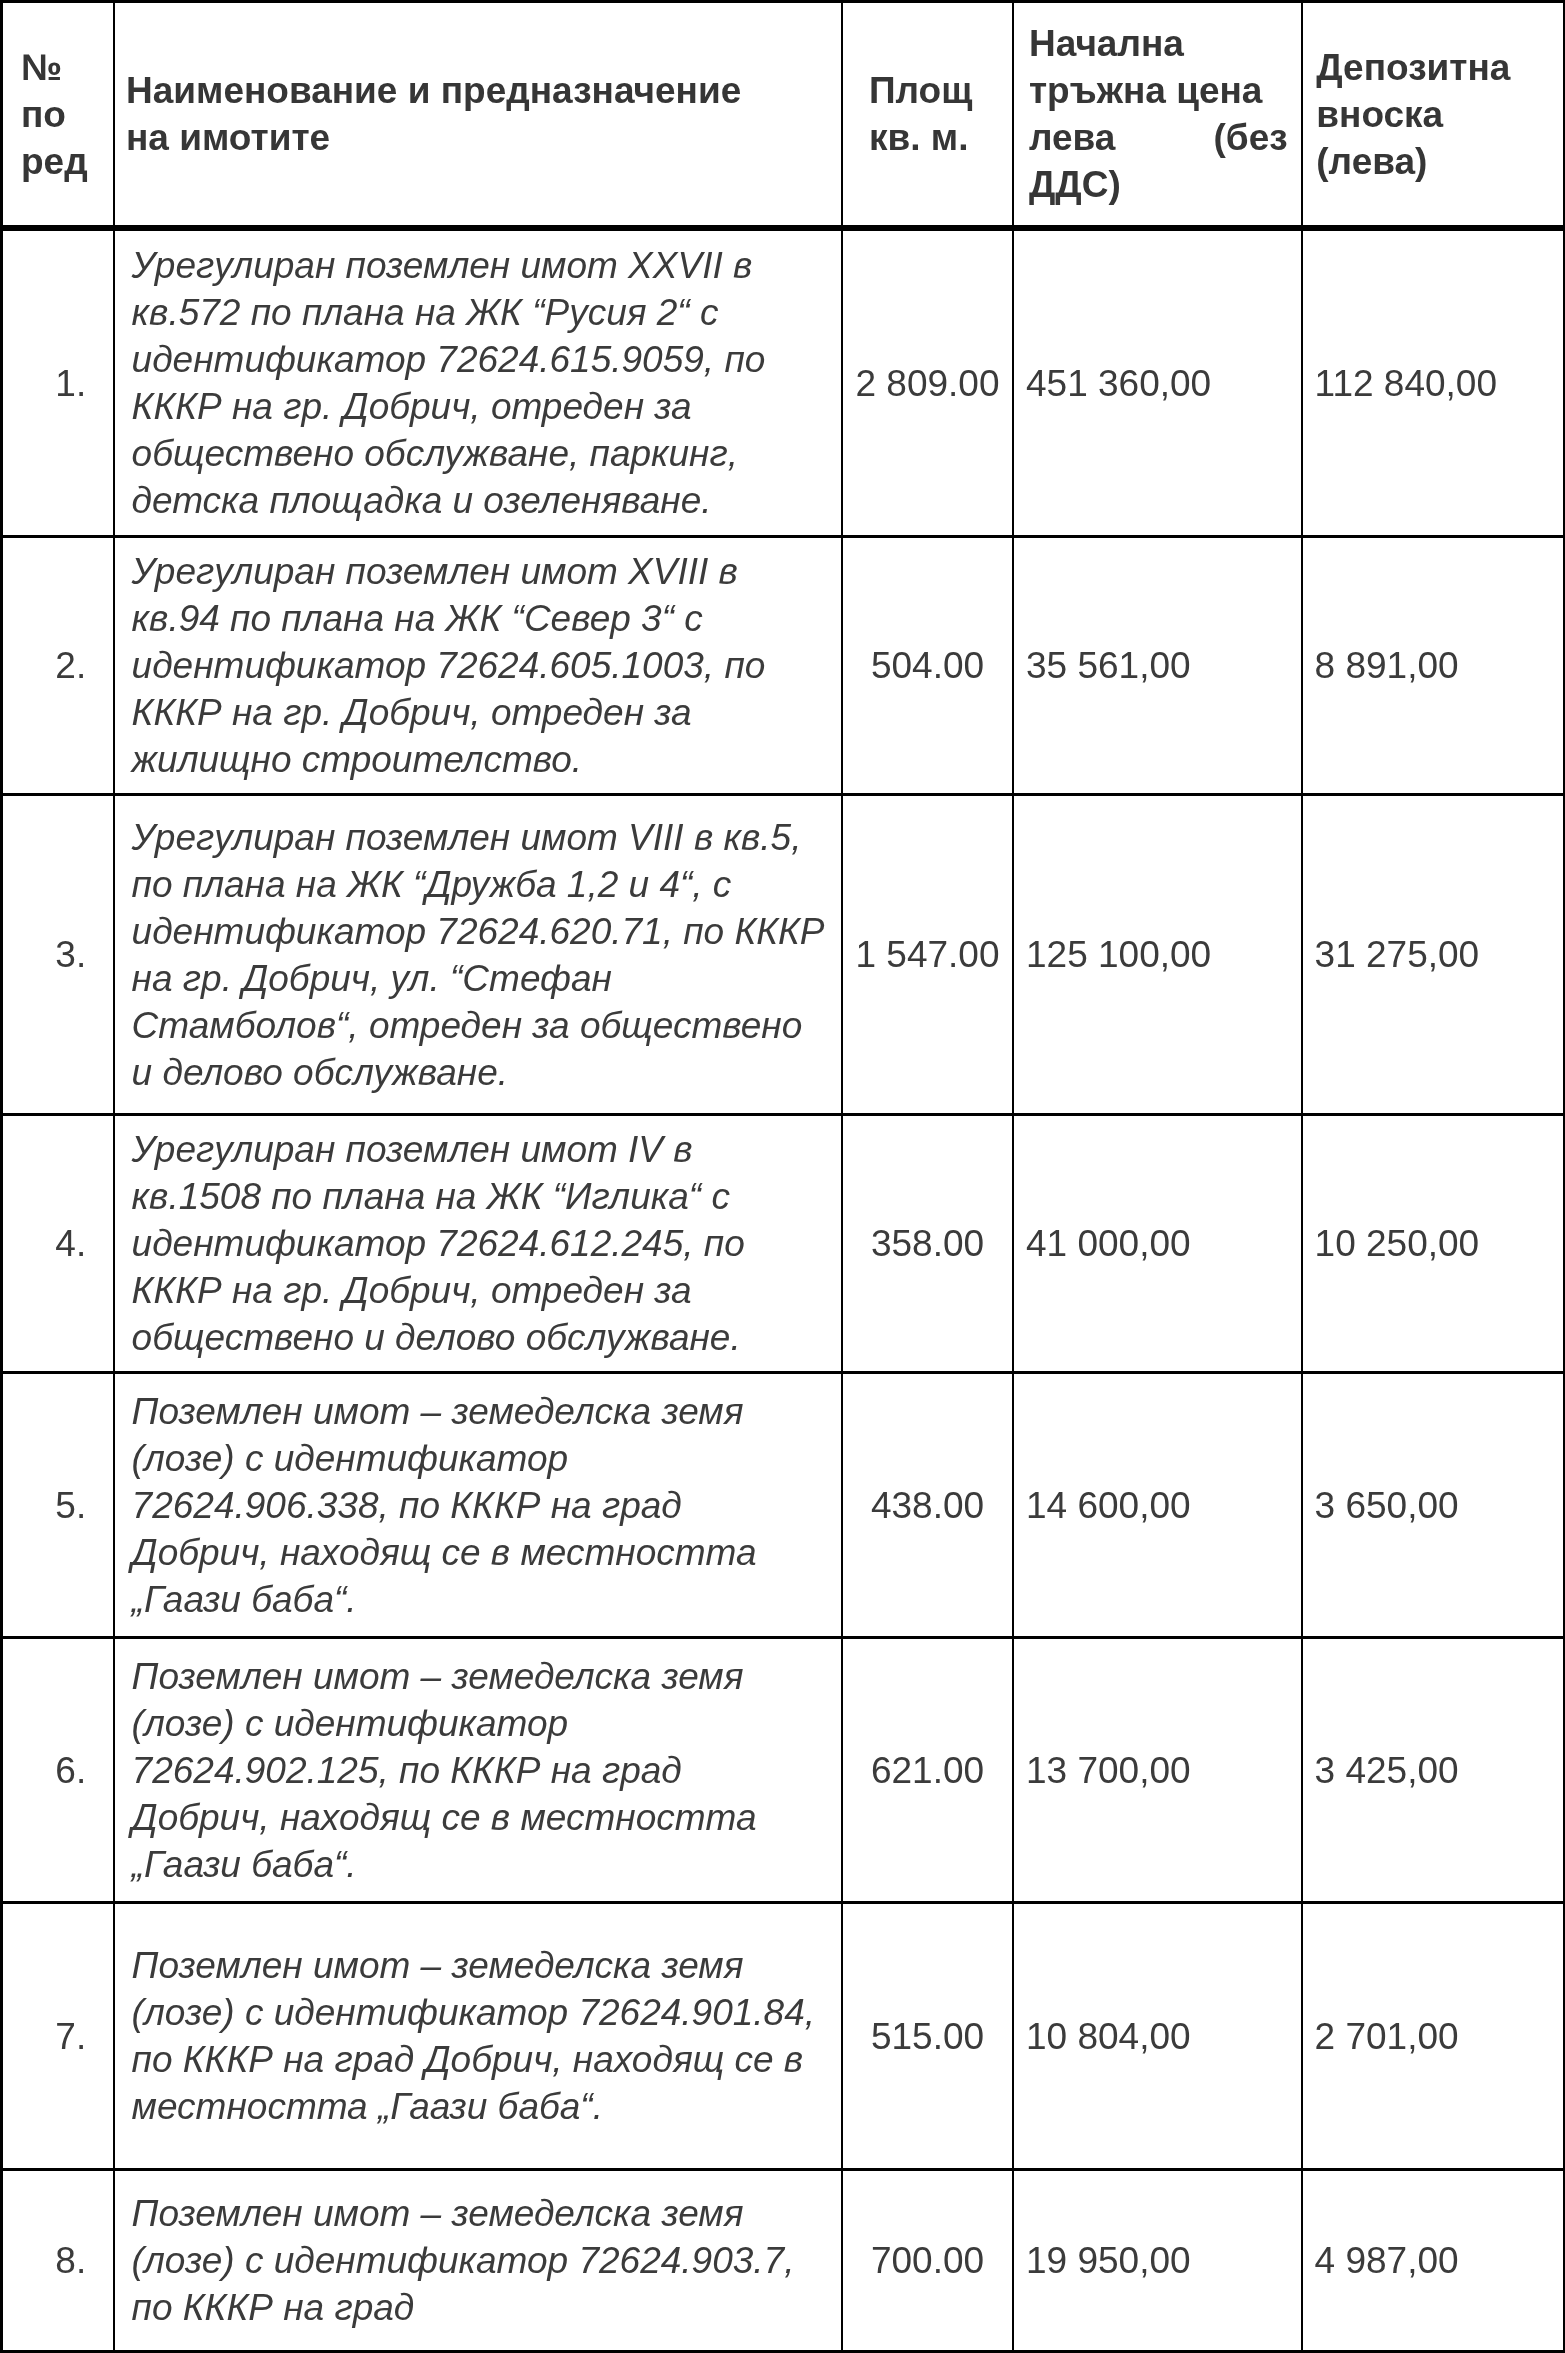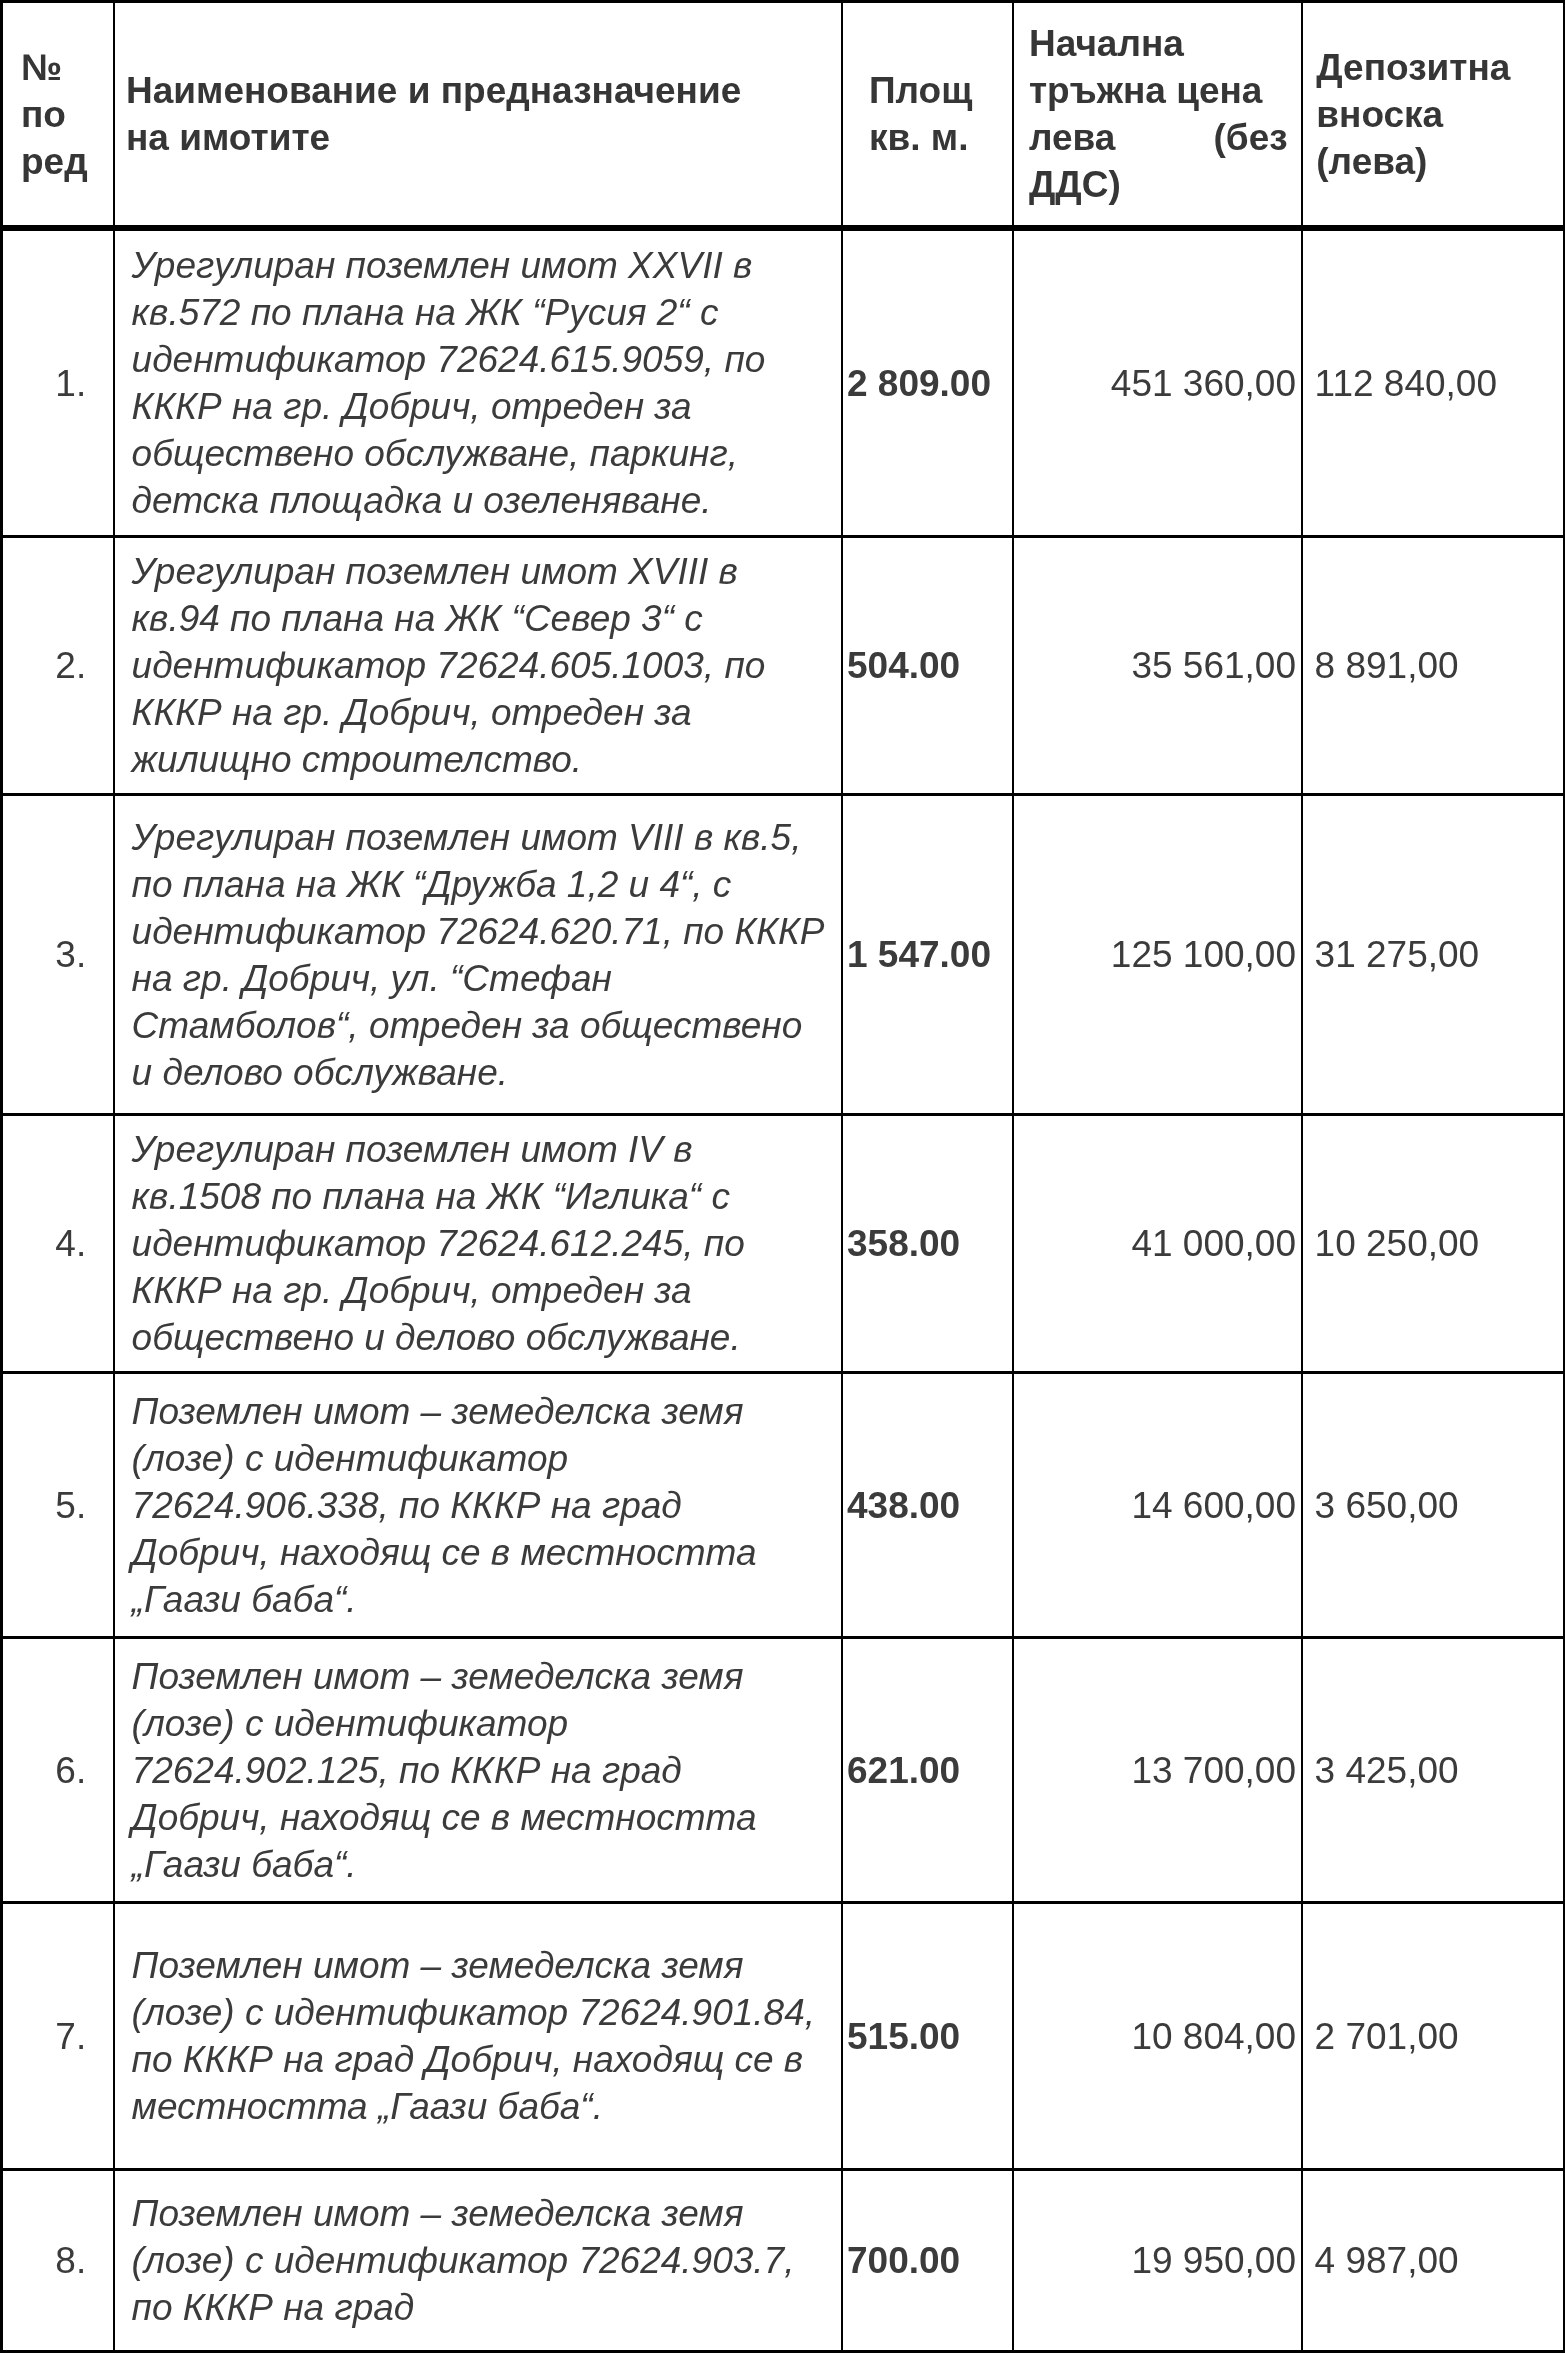--- a/index.html
+++ b/index.html
@@ -55,22 +55,22 @@
   tbody tr:nth-child(2) { height: 258px; }
   tbody tr:nth-child(3) { height: 320px; }
   tbody tr:nth-child(4) { height: 258px; }
   tbody tr:nth-child(5) { height: 265px; }
   tbody tr:nth-child(6) { height: 265px; }
   tbody tr:nth-child(7) { height: 267px; }
   tbody tr:nth-child(8) { height: 182px; }
 
   td.c0 { text-align: center; padding-left: 26.5px; }
   td.c1 { text-align: left; padding: 8.3px 11.6px 8.3px 16.6px; font-style: italic; }
-  td.c2 { padding: 0 4px; font-weight: bold; }
-  td.c3 { text-align: right; padding: 0 5px; }
+  td.c2 { text-align: center; padding: 0 4px; }
+  td.c3 { text-align: left; padding: 0 12px; }
   td.c4 { text-align: left; padding: 0 11.6px; }
 </style>
 </head>
 <body>
 
 <div class="canvas">
   <table class="props">
     <colgroup>
       <col style="width:112px">
       <col style="width:728px">

